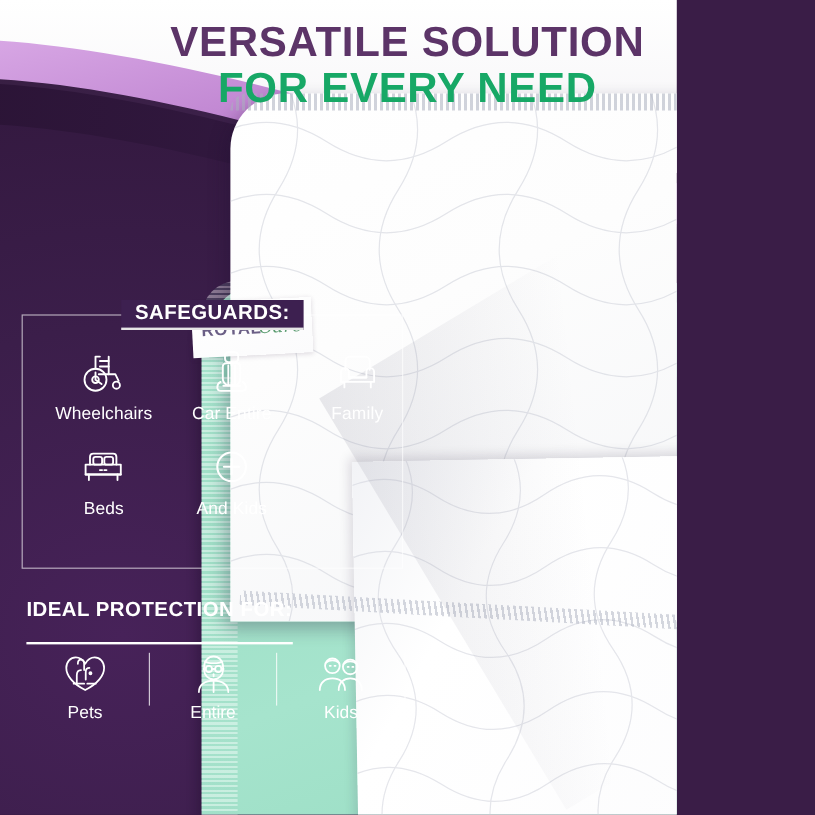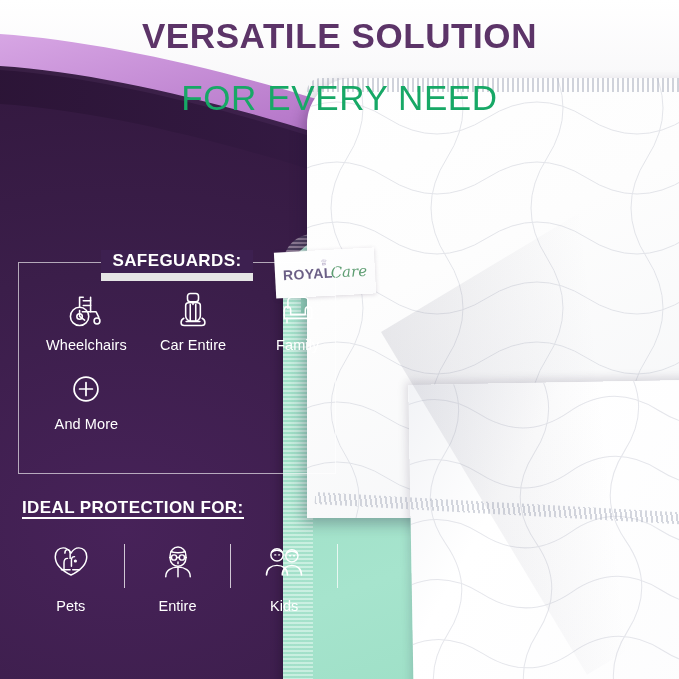--- a/index.html
+++ b/index.html
@@ -2,31 +2,31 @@
 <html><head>
 <meta charset="utf-8">
 <style>
   html,body{margin:0;padding:0;}
   body{
     width:679px;height:679px;overflow:hidden;
     background:#3a1d47;
     font-family:"Liberation Sans",sans-serif;
     -webkit-font-smoothing:antialiased;
   }
-  .stage{position:relative;width:679px;height:679px;overflow:hidden;background:#3a1d47;}
+  .stage{position:relative;width:564px;height:679px;overflow:hidden;background:#3a1d47;}
 
   
   .bg-dark{position:absolute;inset:0;background:
       radial-gradient(120% 90% at 18% 78%, #472259 0%, #3b1e4a 42%, #2e1538 100%);}
   .swoosh-svg{position:absolute;left:0;top:0;width:679px;height:300px;}
 
   
   .headline{position:absolute;left:0;top:17px;width:679px;text-align:center;z-index:6;}
   .hl1{font-size:35px;font-weight:700;letter-spacing:.6px;color:#5c3468;line-height:1.06;}
-  .hl2{font-size:35px;font-weight:400;letter-spacing:.6px;color:#17a866;line-height:1.12;margin-top:24px;}
+  .hl2{font-size:35px;font-weight:700;letter-spacing:.6px;color:#17a866;line-height:1.12;}
 
   
   .product{position:absolute;right:-12px;top:82px;width:430px;height:600px;z-index:4;}
   .mint{
     position:absolute;left:22px;top:152px;width:400px;height:470px;
     background:linear-gradient(160deg,#a9e6d0 0%,#9fe0c7 32%,#a6e4cd 62%,#98dcc2 100%);
     border-radius:58px 10px 0 0;
     box-shadow:-3px 2px 10px rgba(20,10,30,.33);
   }
   .mint-edge{
@@ -84,40 +84,40 @@
 
   
   .sg-box{position:absolute;left:18px;top:262px;width:318px;height:212px;z-index:7;}
   .sg-border{position:absolute;inset:0;border:1px solid rgba(255,255,255,.62);}
   .sg-title-wrap{
     position:absolute;left:0;top:-12px;width:318px;text-align:center;
   }
   .sg-title{
     display:inline-block;background:#3d2050;padding:0 11px;
     font-size:17px;font-weight:700;color:#ffffff;letter-spacing:.4px;
-    border-bottom:8px solid #e5e5e5;line-height:1.35;
+    border-bottom:2px solid #e5e5e5;line-height:1.35;
   }
   .sg-grid{
     position:absolute;left:0;top:26px;width:318px;
     display:grid;grid-template-columns:repeat(3,1fr);row-gap:14px;
   }
   .sg-cell{display:flex;flex-direction:column;align-items:center;padding-left:28px;}
   .sg-icon{width:44px;height:44px;display:block;}
   .sg-label{margin-top:5px;font-size:14.5px;color:#ffffff;letter-spacing:.1px;}
 
   
   .ip-title-wrap{position:absolute;left:22px;top:498px;z-index:7;}
   .ip-title{
     font-size:17px;font-weight:700;color:#ffffff;letter-spacing:.4px;
-    border-bottom:2px solid #ffffff;padding-bottom:0;
+    border-bottom:2px solid #ffffff;padding-bottom:18px;
   }
   .ip-row{position:absolute;left:18px;top:540px;width:320px;display:flex;align-items:flex-start;z-index:7;}
   .ip-cell{flex:1;display:flex;flex-direction:column;align-items:center;}
   .ip-icon{width:42px;height:42px;display:block;}
-  .ip-label{margin-top:16px;font-size:14.5px;color:#ffffff;text-align:center;line-height:1.12;}
+  .ip-label{margin-top:4px;font-size:14.5px;color:#ffffff;text-align:center;line-height:1.12;}
   .ip-div{width:1px;align-self:stretch;margin-top:4px;height:44px;background:rgba(255,255,255,.75);}
 </style>
 </head>
 <body>
 
 <div class="stage">
 
   <div class="bg-dark"></div>
 
   <svg class="swoosh-svg" viewBox="0 0 679 300" preserveAspectRatio="none">
@@ -239,27 +239,39 @@
       <div class="sg-cell">
         <svg class="sg-icon" viewBox="0 0 48 48" fill="none" stroke="#ffffff" stroke-width="1.7" stroke-linecap="round" stroke-linejoin="round">
           <path d="M13 22v-8c0-2.2 1.8-4 4-4h14c2.2 0 4 1.8 4 4v8"></path>
           <path d="M9 24c0-2 1.6-3.5 3.5-3.5S16 22 16 24v5h16v-5c0-2 1.6-3.5 3.5-3.5S39 22 39 24v9H9z"></path>
           <path d="M16 29h16"></path>
           <path d="M12 33v5M36 33v5"></path>
         </svg>
         <span class="sg-label">Family</span>
       </div>
 
+      <div class="sg-cell">
+        <svg class="sg-icon" viewBox="0 0 48 48" fill="none" stroke="#ffffff" stroke-width="1.7" stroke-linecap="round" stroke-linejoin="round">
+          <path d="M12 22v-7c0-1.7 1.3-3 3-3h18c1.7 0 3 1.3 3 3v7"></path>
+          <rect x="15" y="15" width="8" height="7" rx="2"></rect>
+          <rect x="25" y="15" width="8" height="7" rx="2"></rect>
+          <path d="M8 22h32v9H8z"></path>
+          <path d="M8 31h32"></path>
+          <path d="M11 31v5M37 31v5"></path>
+          <path d="M21 27h2M25 27h2"></path>
+        </svg>
+        <span class="sg-label">Beds</span>
+      </div>
 
       <div class="sg-cell">
         <svg class="sg-icon" viewBox="0 0 48 48" fill="none" stroke="#ffffff" stroke-width="1.9" stroke-linecap="round">
           <circle cx="24" cy="24" r="13"></circle>
           <path d="M24 17v14M17 24h14"></path>
         </svg>
-        <span class="sg-label">And More</span>
+        <span class="sg-label">And Kids</span>
       </div>
 
     </div>
   </div>
 
   <div class="ip-title-wrap">
     <span class="ip-title">IDEAL PROTECTION FOR:</span>
   </div>
 
   <div class="ip-row">

